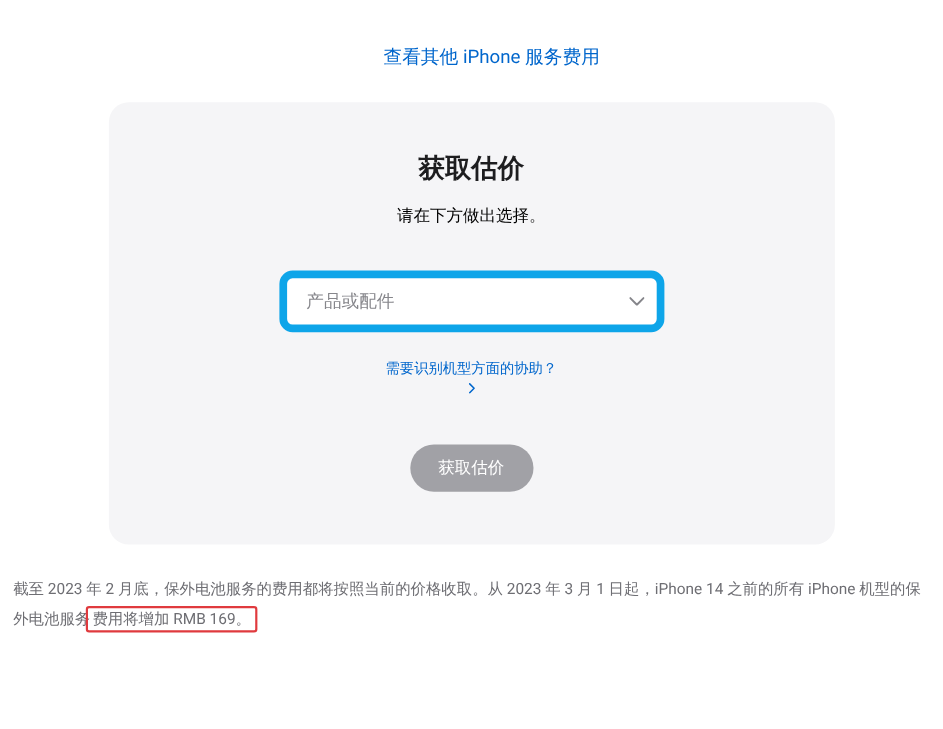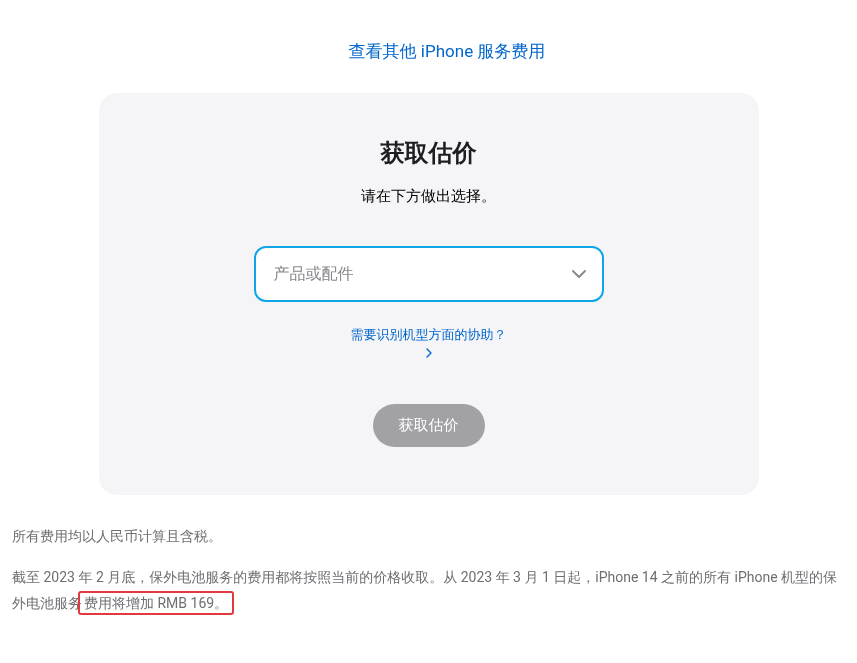--- a/index.html
+++ b/index.html
@@ -46,21 +46,21 @@
     }
     .select-wrapper {
       position: relative;
       width: 350px;
       margin: 0 auto 22px;
     }
     .select-box {
       width: 100%;
       height: 56px;
       background: #fff;
-      border: 2px solid #0ea5e9;
+      border: 7px solid #0ea5e9;
       border-radius: 12px;
       padding: 0 40px 0 18px;
       font-size: 16px;
       color: #86868b;
       text-align: left;
       cursor: pointer;
       appearance: none;
       display: flex;
       align-items: center;
     }
@@ -150,17 +150,16 @@
             <path d="M1 1l4 4-4 4" stroke="#0066cc" stroke-width="1.4" stroke-linecap="round" stroke-linejoin="round"></path>
           </svg>
       </span>
     </a>
   </div>
 
   <button class="submit-btn">获取估价</button>
 </div>
 
 <div class="footer-text">
-  <p class="footer-line1">所有费用均以人民币计算且含税。</p>
   <p>
     <span>截至 2023 年 2 月底，保外电池服务的费用都将按照当前的价格收取。从 2023 年 3 月 1 日起，iPhone 14 之前的所有 iPhone 机型的保外电池服务</span><span class="highlight-box">费用将增加 RMB 169。</span>
   </p>
 </div>
 
 </body></html>

